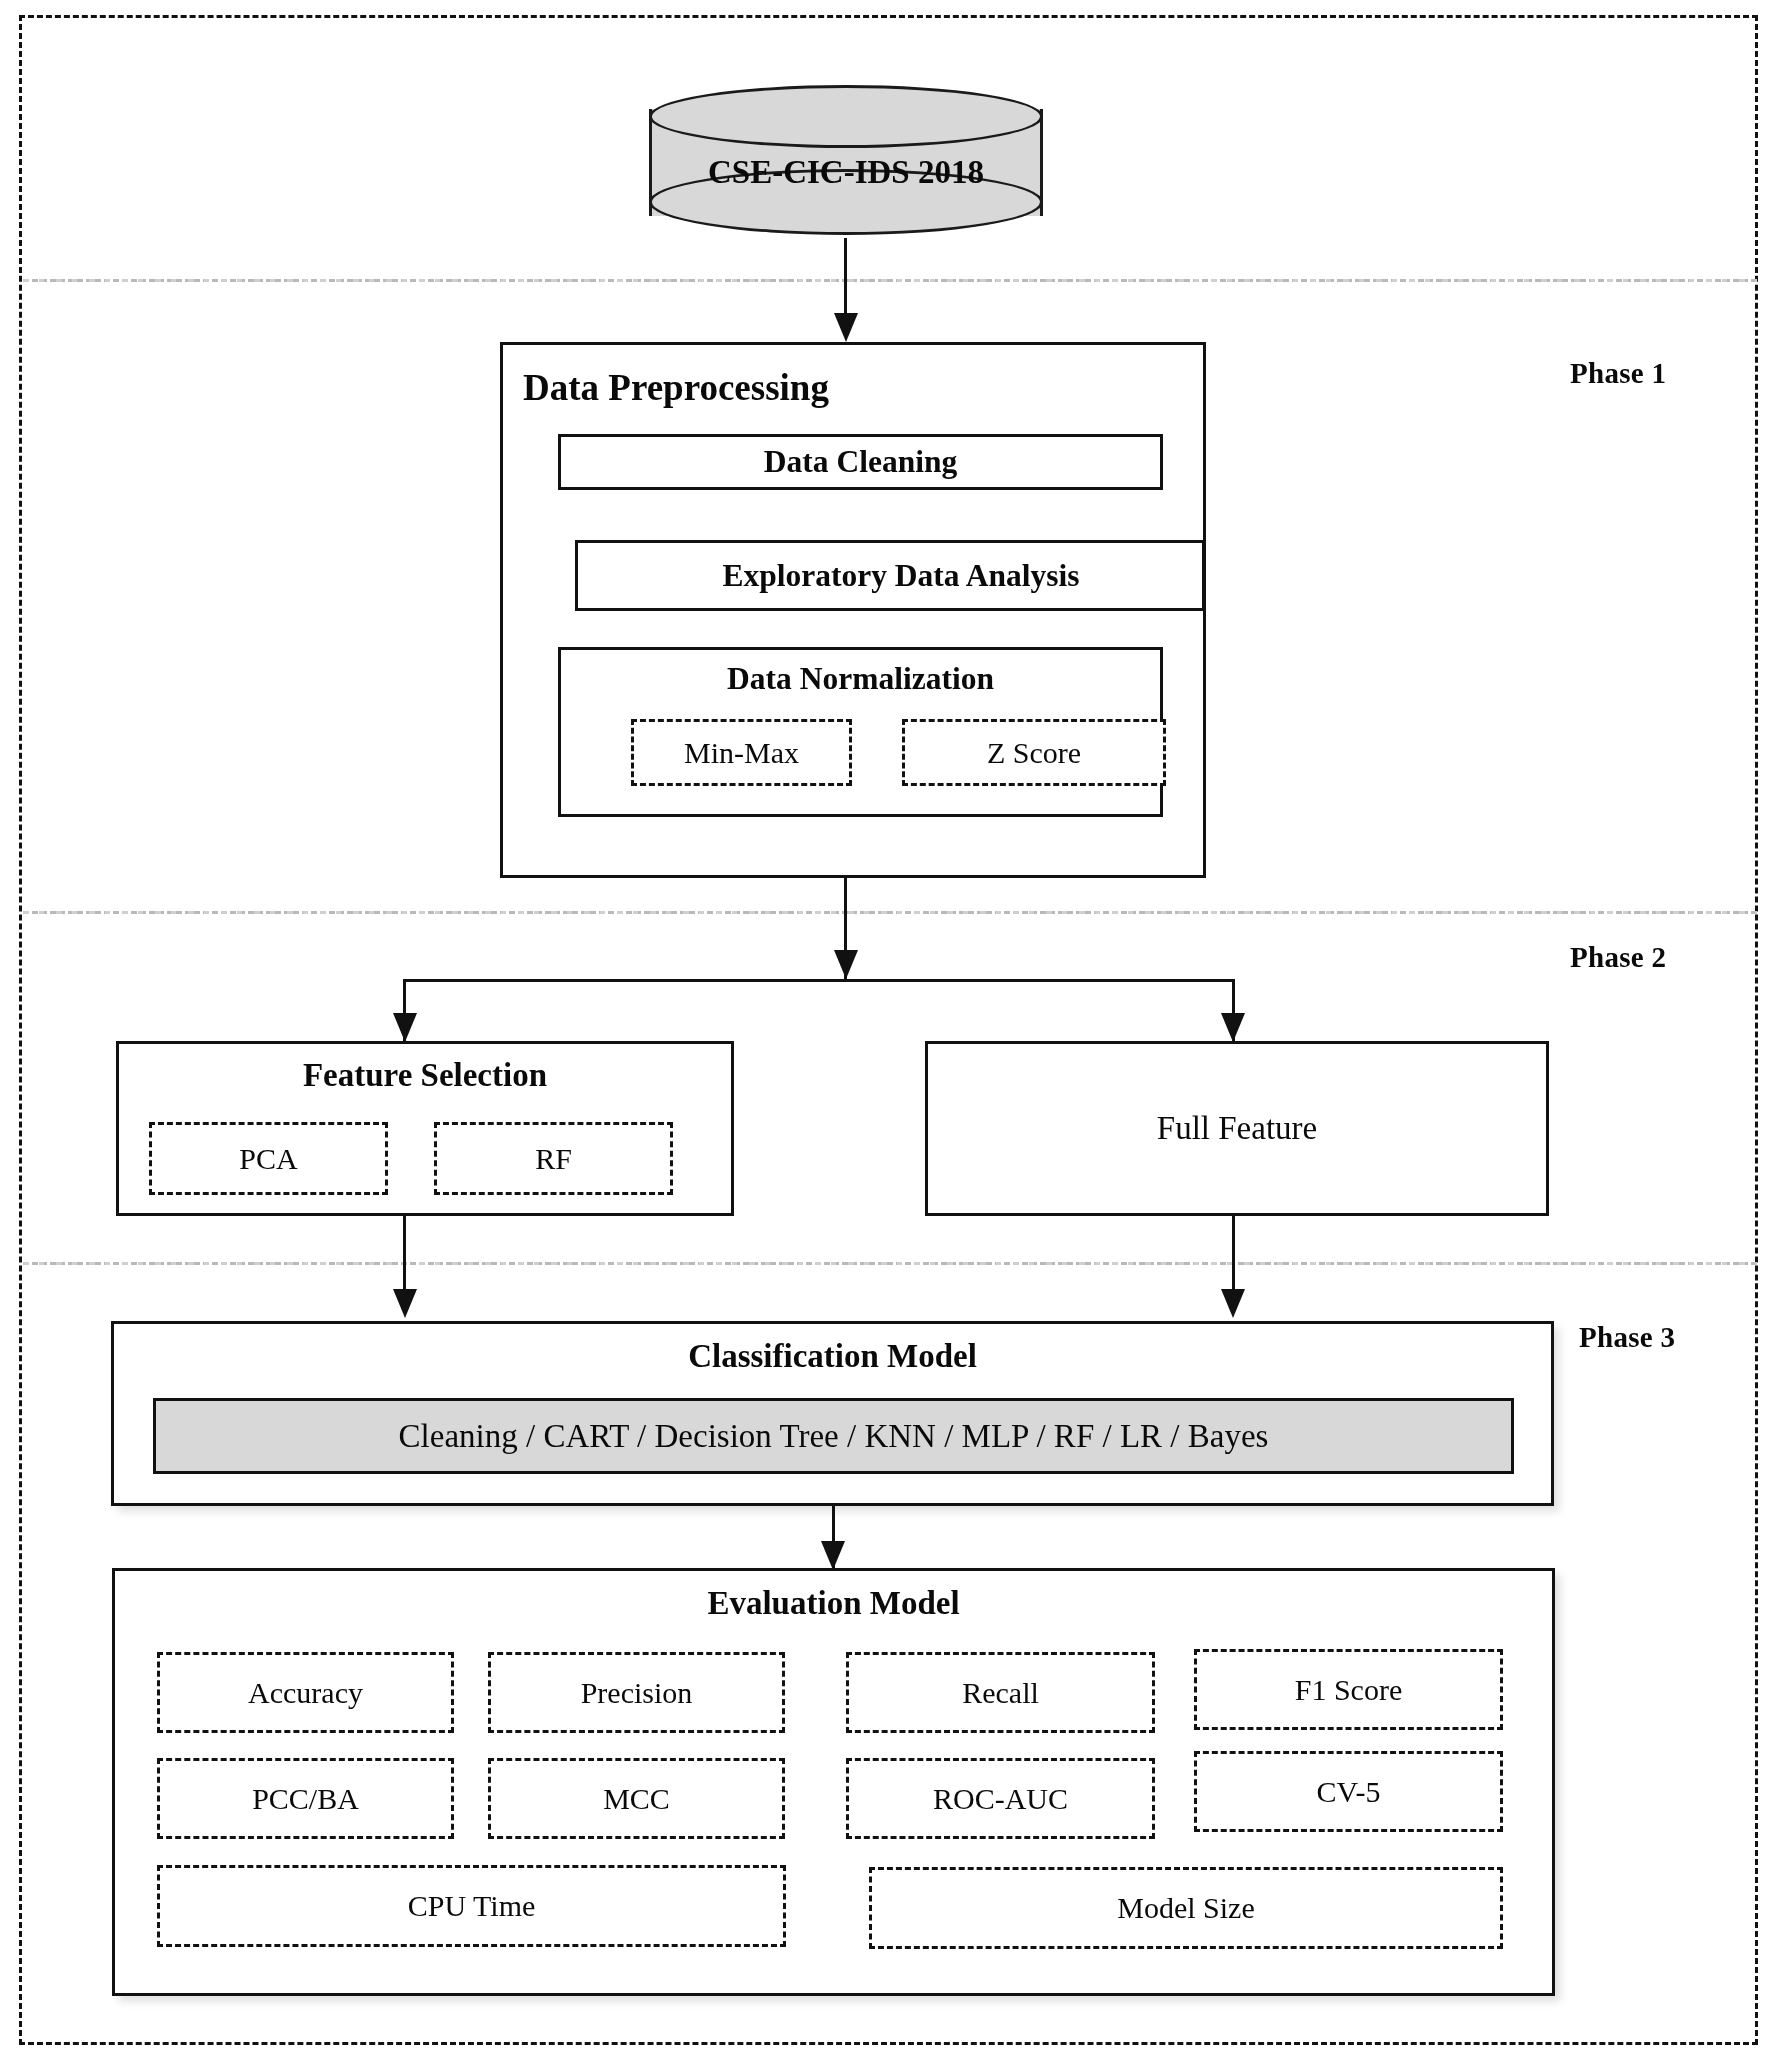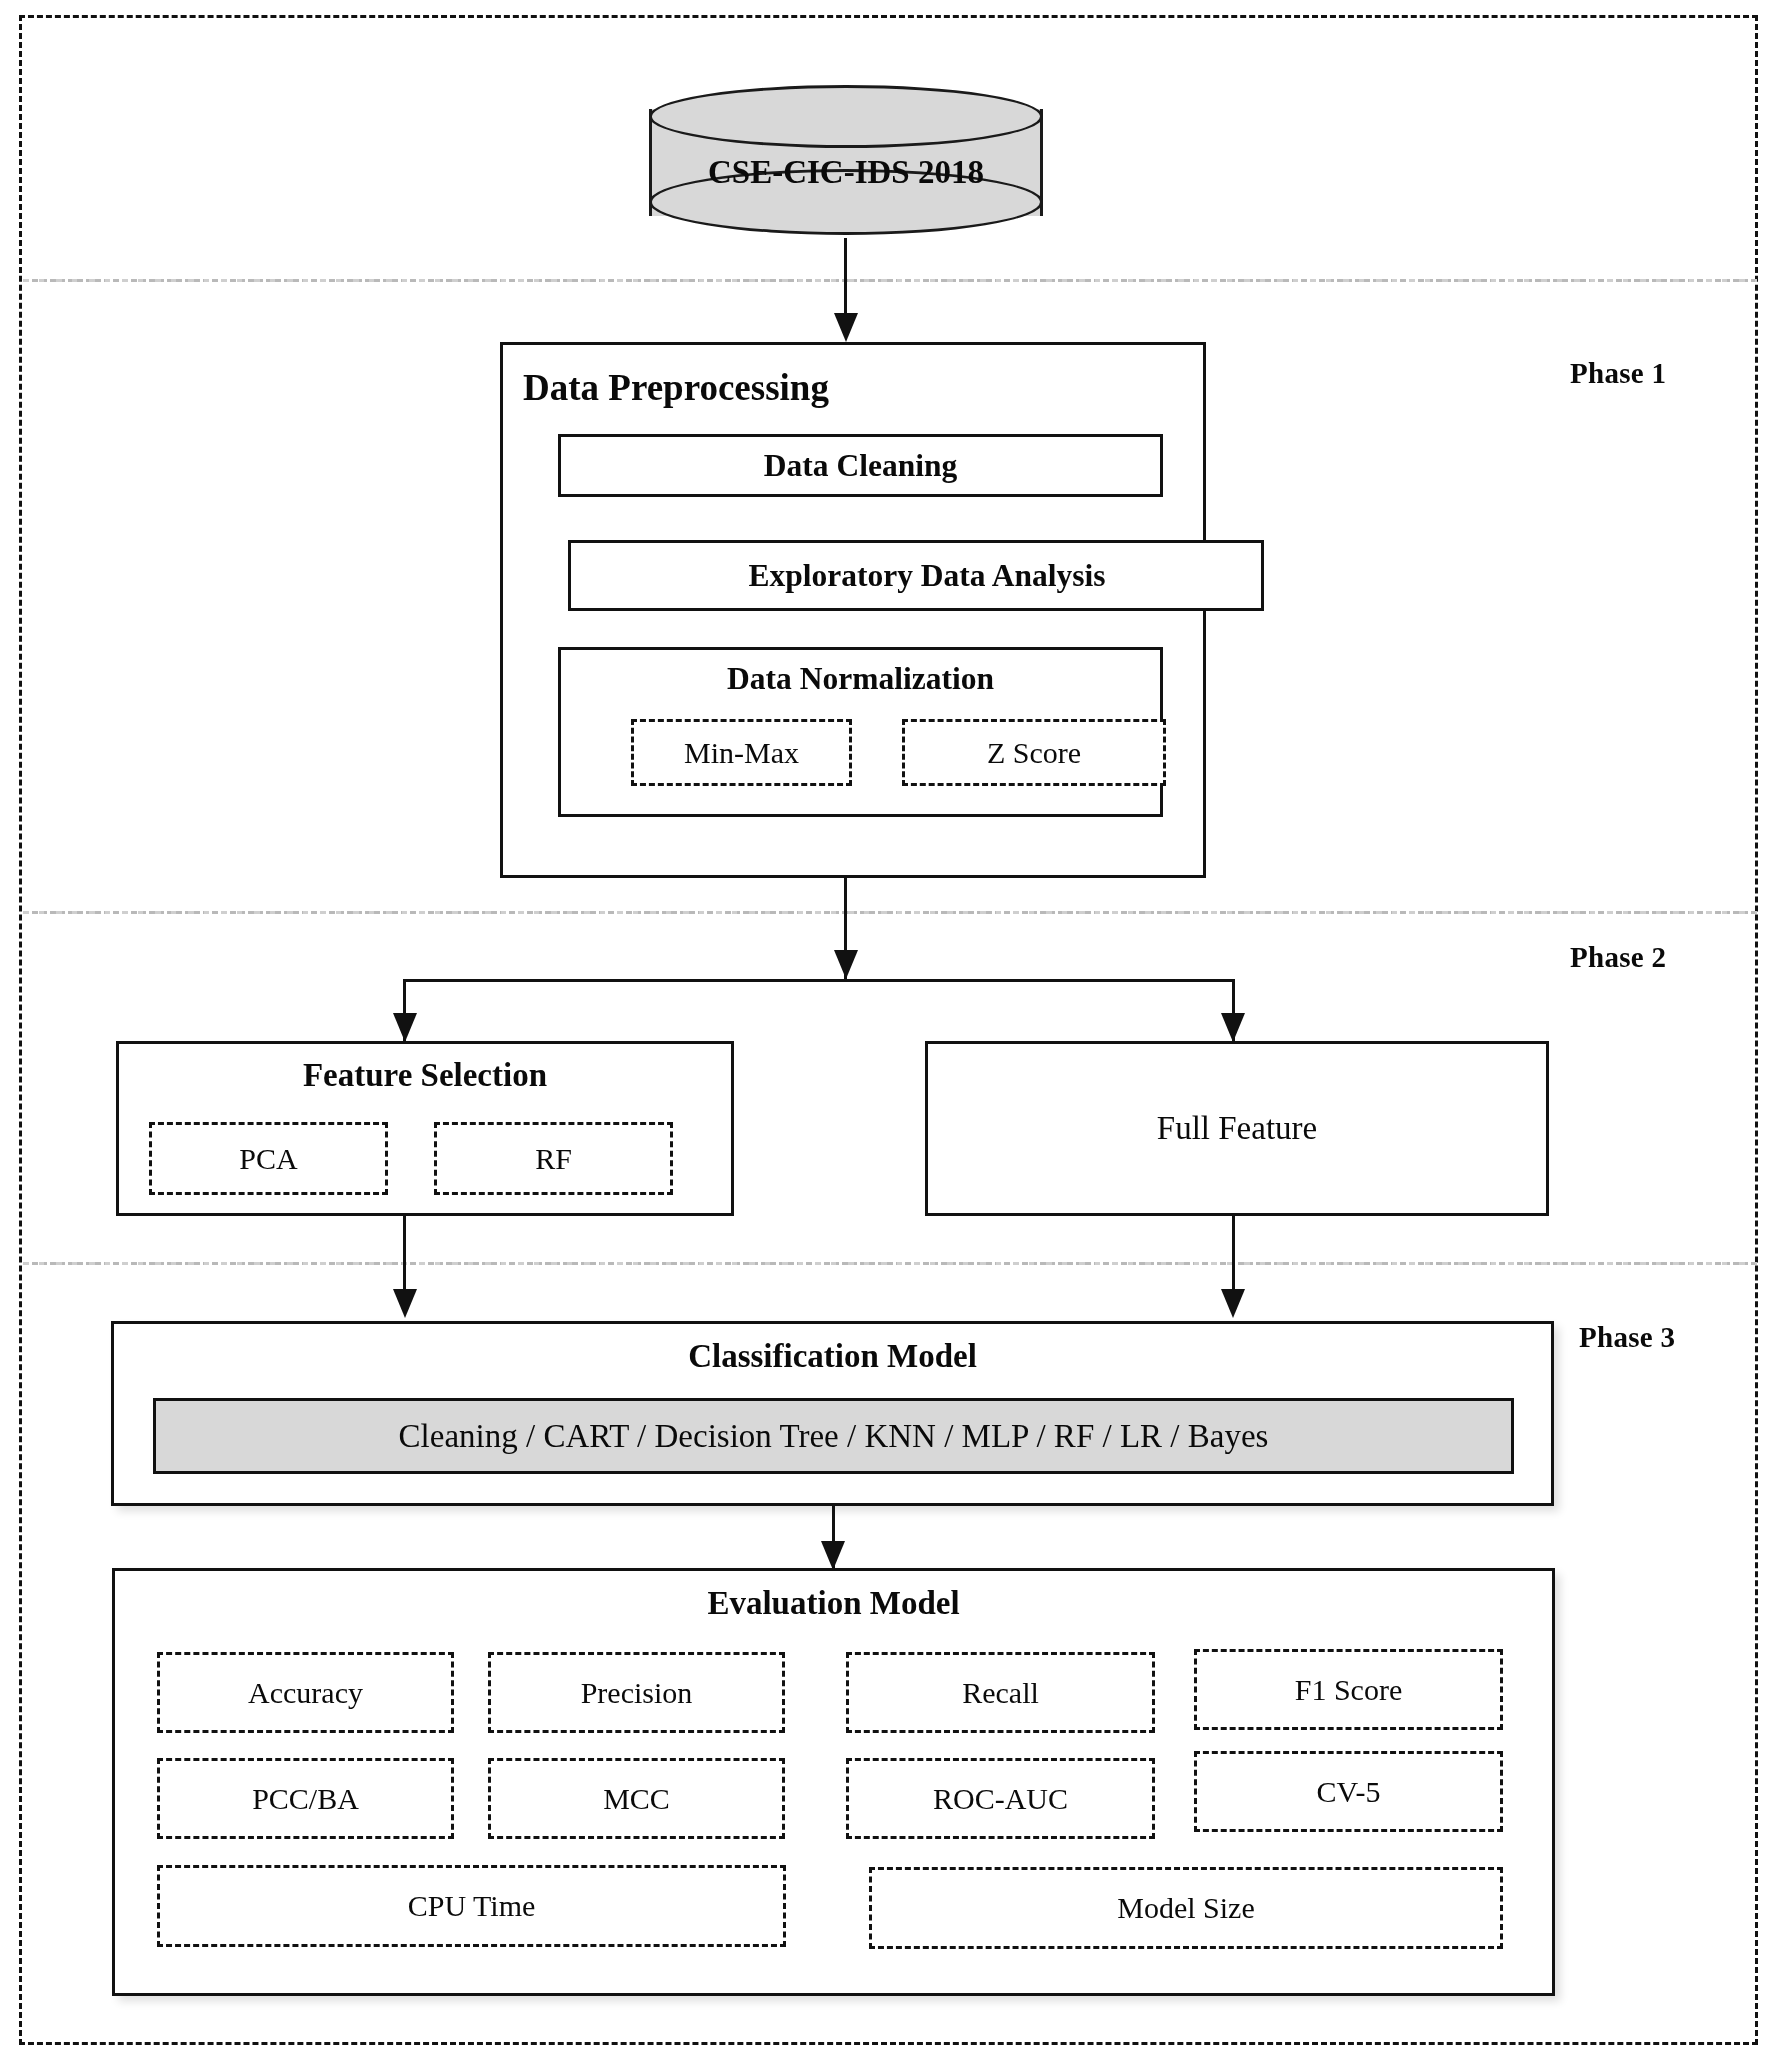--- a/index.html
+++ b/index.html
@@ -204,25 +204,25 @@
     <div class="cyl-top"></div>
     <div class="cyl-label">CSE-CIC-IDS  2018</div>
   </div>
 
   <div class="vline" style="left:844px; top:238px; height:95px;"></div>
   <div class="arrowhead" style="left:834px; top:313px;"></div>
 
   <div class="box" style="left:500px; top:342px; width:706px; height:536px;">
     <div class="title-left" style="left:20px; top:21px;">Data Preprocessing</div>
 
-    <div class="box box-centered" style="left:55px; top:89px; width:605px; height:63px;">
+    <div class="box box-centered" style="left:55px; top:89px; width:605px; height:56px;">
       <span class="cell-text-bold">Data Cleaning</span>
     </div>
 
-    <div class="box box-centered" style="left:65px; top:195px; width:696px; height:71px;padding-left:22px;">
+    <div class="box box-centered" style="left:72px; top:195px; width:630px; height:71px;padding-left:22px;">
       <span class="cell-text-bold">Exploratory Data Analysis</span>
     </div>
 
     <div class="box" style="left:55px; top:302px; width:605px; height:170px;">
       <div class="title-center" style="left:0; top:11.3px; font-size:31.5px;">Data Normalization</div>
       <div class="dashbox" style="left:39px; top:69px; width:221px; height:67px;margin-left:31px;">
         <span class="cell-text">Min-Max</span>
       </div>
       <div class="dashbox" style="left:341px; top:69px; width:264px; height:67px;">
         <span class="cell-text">Z Score</span>

